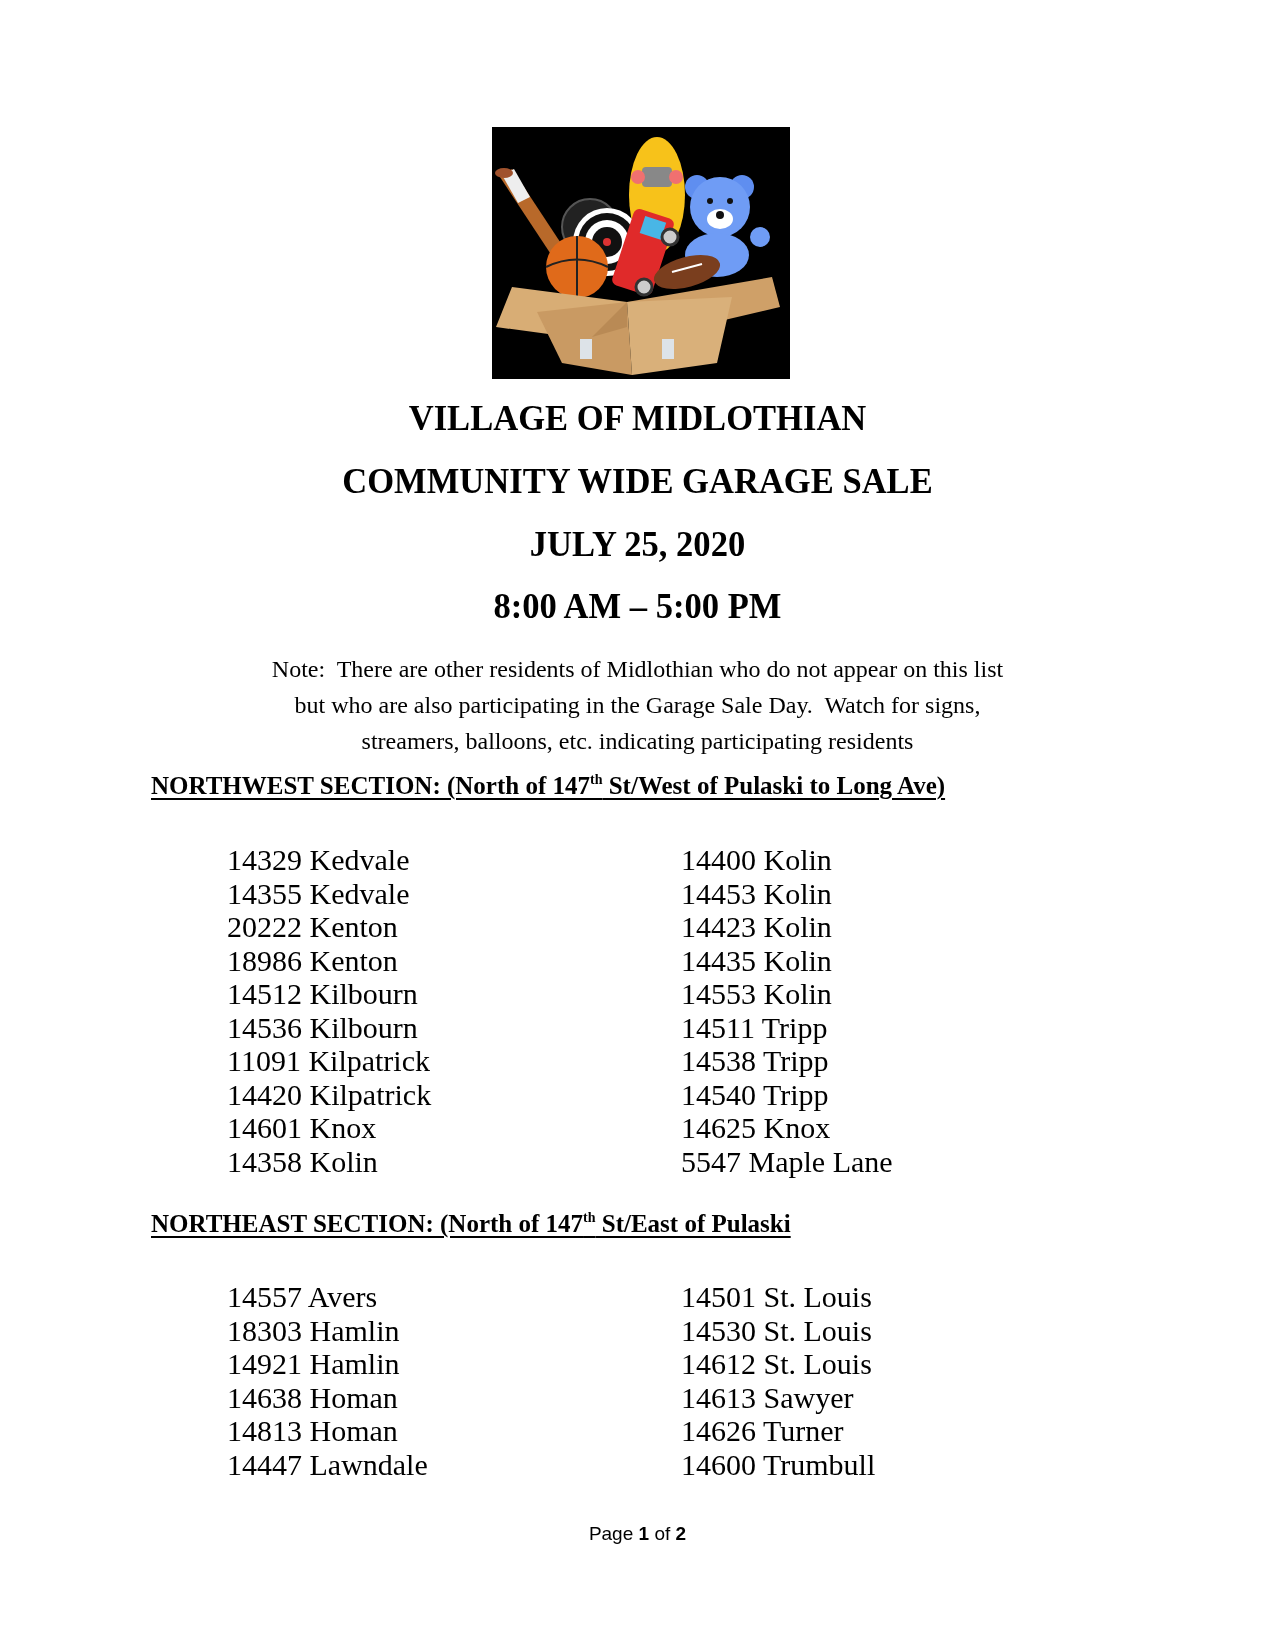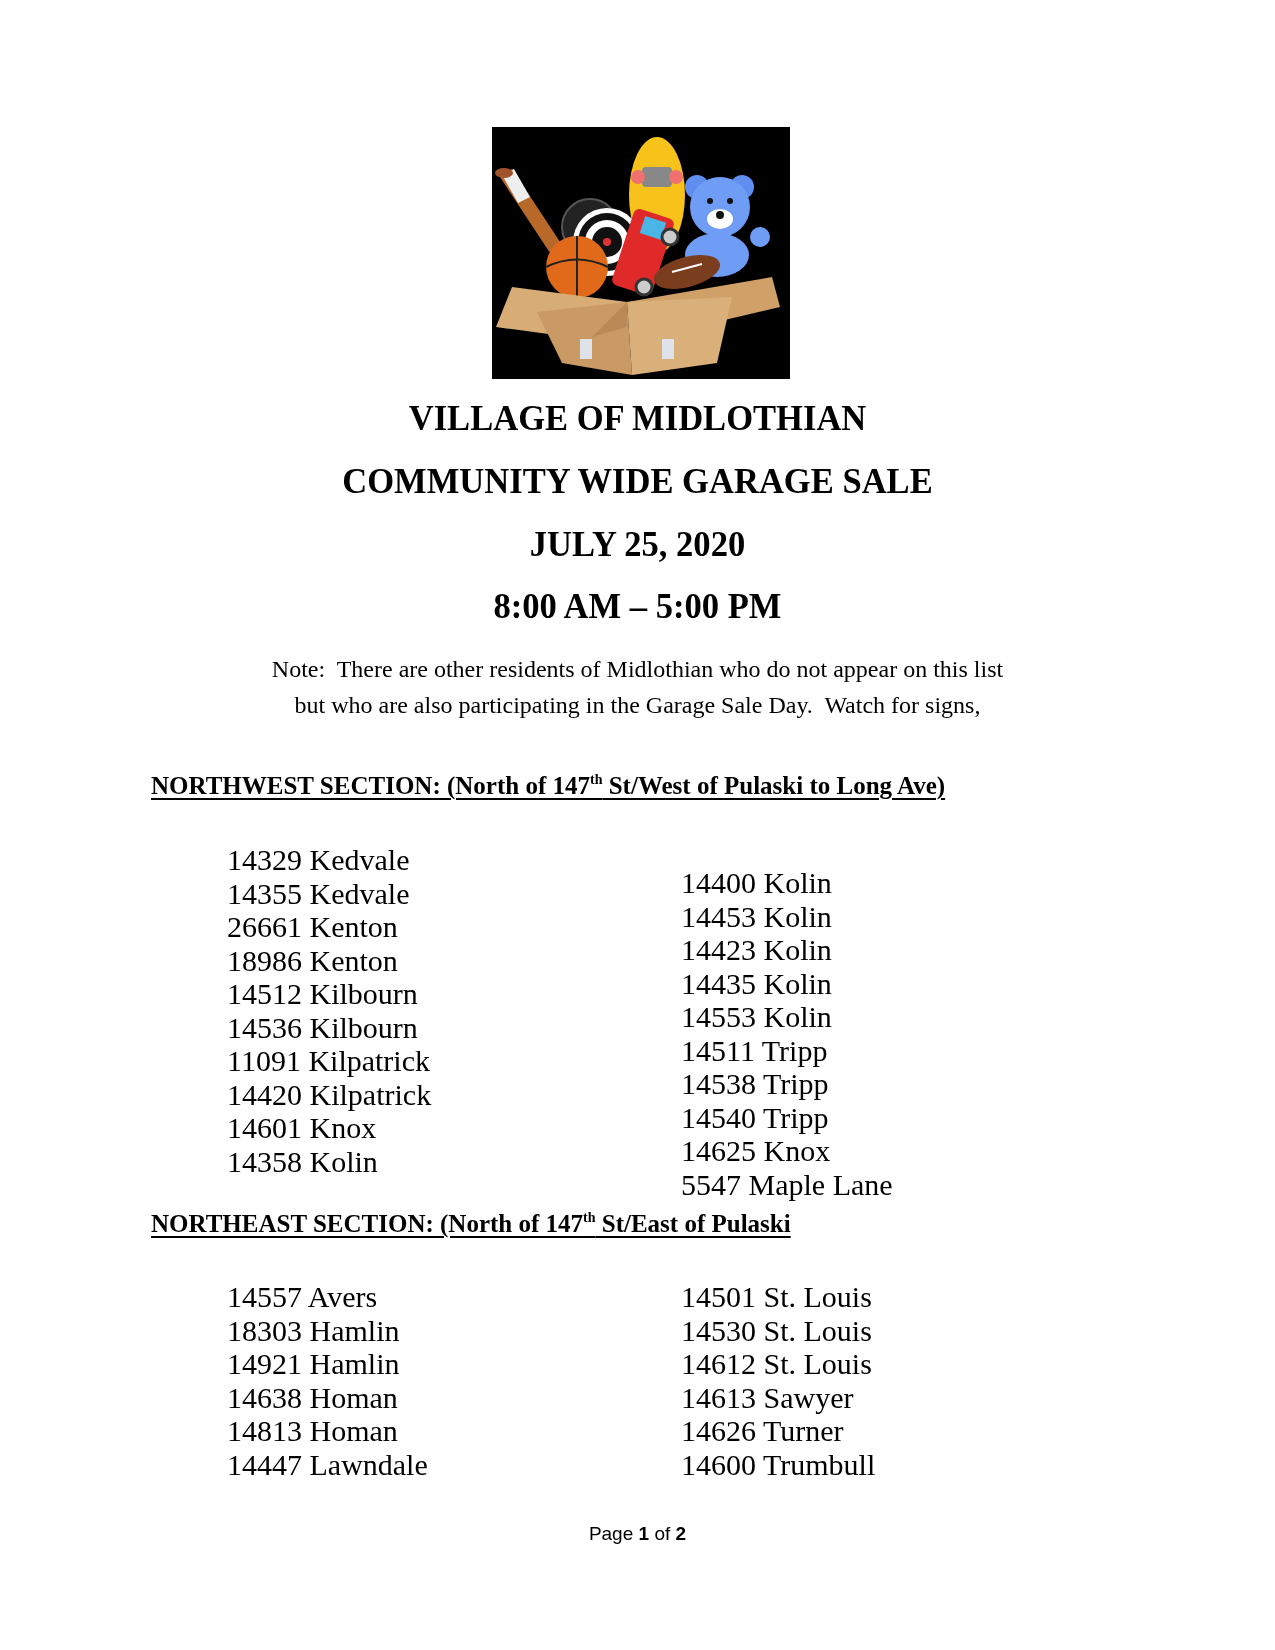--- a/index.html
+++ b/index.html
@@ -34,21 +34,21 @@
     white-space: nowrap; text-decoration: underline; text-decoration-thickness: 2px;
     text-underline-offset: 4px;
   }
   .section-header sup { font-size: 14px; vertical-align: 10px; line-height: 0; }
   #nw-header { top: 771px; }
   #ne-header { top: 1209px; }
 
   .addr-col { position: absolute; font-size: 30px; line-height: 33.5px; }
   .addr-col div { white-space: nowrap; }
   #nw-left  { left: 227px; top: 843px; }
-  #nw-right { left: 681px; top: 843px; margin-top: 23px; }
+  #nw-right { left: 681px; top: 843px; }
   #ne-left  { left: 227px; top: 1280px; }
   #ne-right { left: 681px; top: 1280px; }
 
   #footer {
     position: absolute; left: 0; width: 1275px; top: 1522px; text-align: center;
     font-size: 19px; line-height: 24px;
   }
   #footer b { font-weight: bold; }
 </style>
 </head>
@@ -124,28 +124,29 @@
 </div>
 
 <div id="title-1" class="title-line serif">VILLAGE OF MIDLOTHIAN</div>
 <div id="title-2" class="title-line serif">COMMUNITY WIDE GARAGE SALE</div>
 <div id="title-3" class="title-line serif">JULY 25, 2020</div>
 <div id="title-4" class="title-line serif">8:00 AM – 5:00 PM</div>
 
 <div id="note" class="serif">
   <span>Note:  There are other residents of Midlothian who do not appear on this list</span>
   <span>but who are also participating in the Garage Sale Day.  Watch for signs,</span>
+  <span>streamers, balloons, etc. indicating participating residents</span>
 </div>
 
 <div id="nw-header" class="section-header serif"><span>NORTHWEST SECTION: (North of 147</span><sup>th</sup><span> St/West of Pulaski to Long Ave)</span></div>
 
 <div id="nw-left" class="addr-col serif">
   <div>14329 Kedvale</div>
   <div>14355 Kedvale</div>
-  <div>26661 Kenton</div>
+  <div>20222 Kenton</div>
   <div>18986 Kenton</div>
   <div>14512 Kilbourn</div>
   <div>14536 Kilbourn</div>
   <div>11091 Kilpatrick</div>
   <div>14420 Kilpatrick</div>
   <div>14601 Knox</div>
   <div>14358 Kolin</div>
 </div>
 
 <div id="nw-right" class="addr-col serif">

